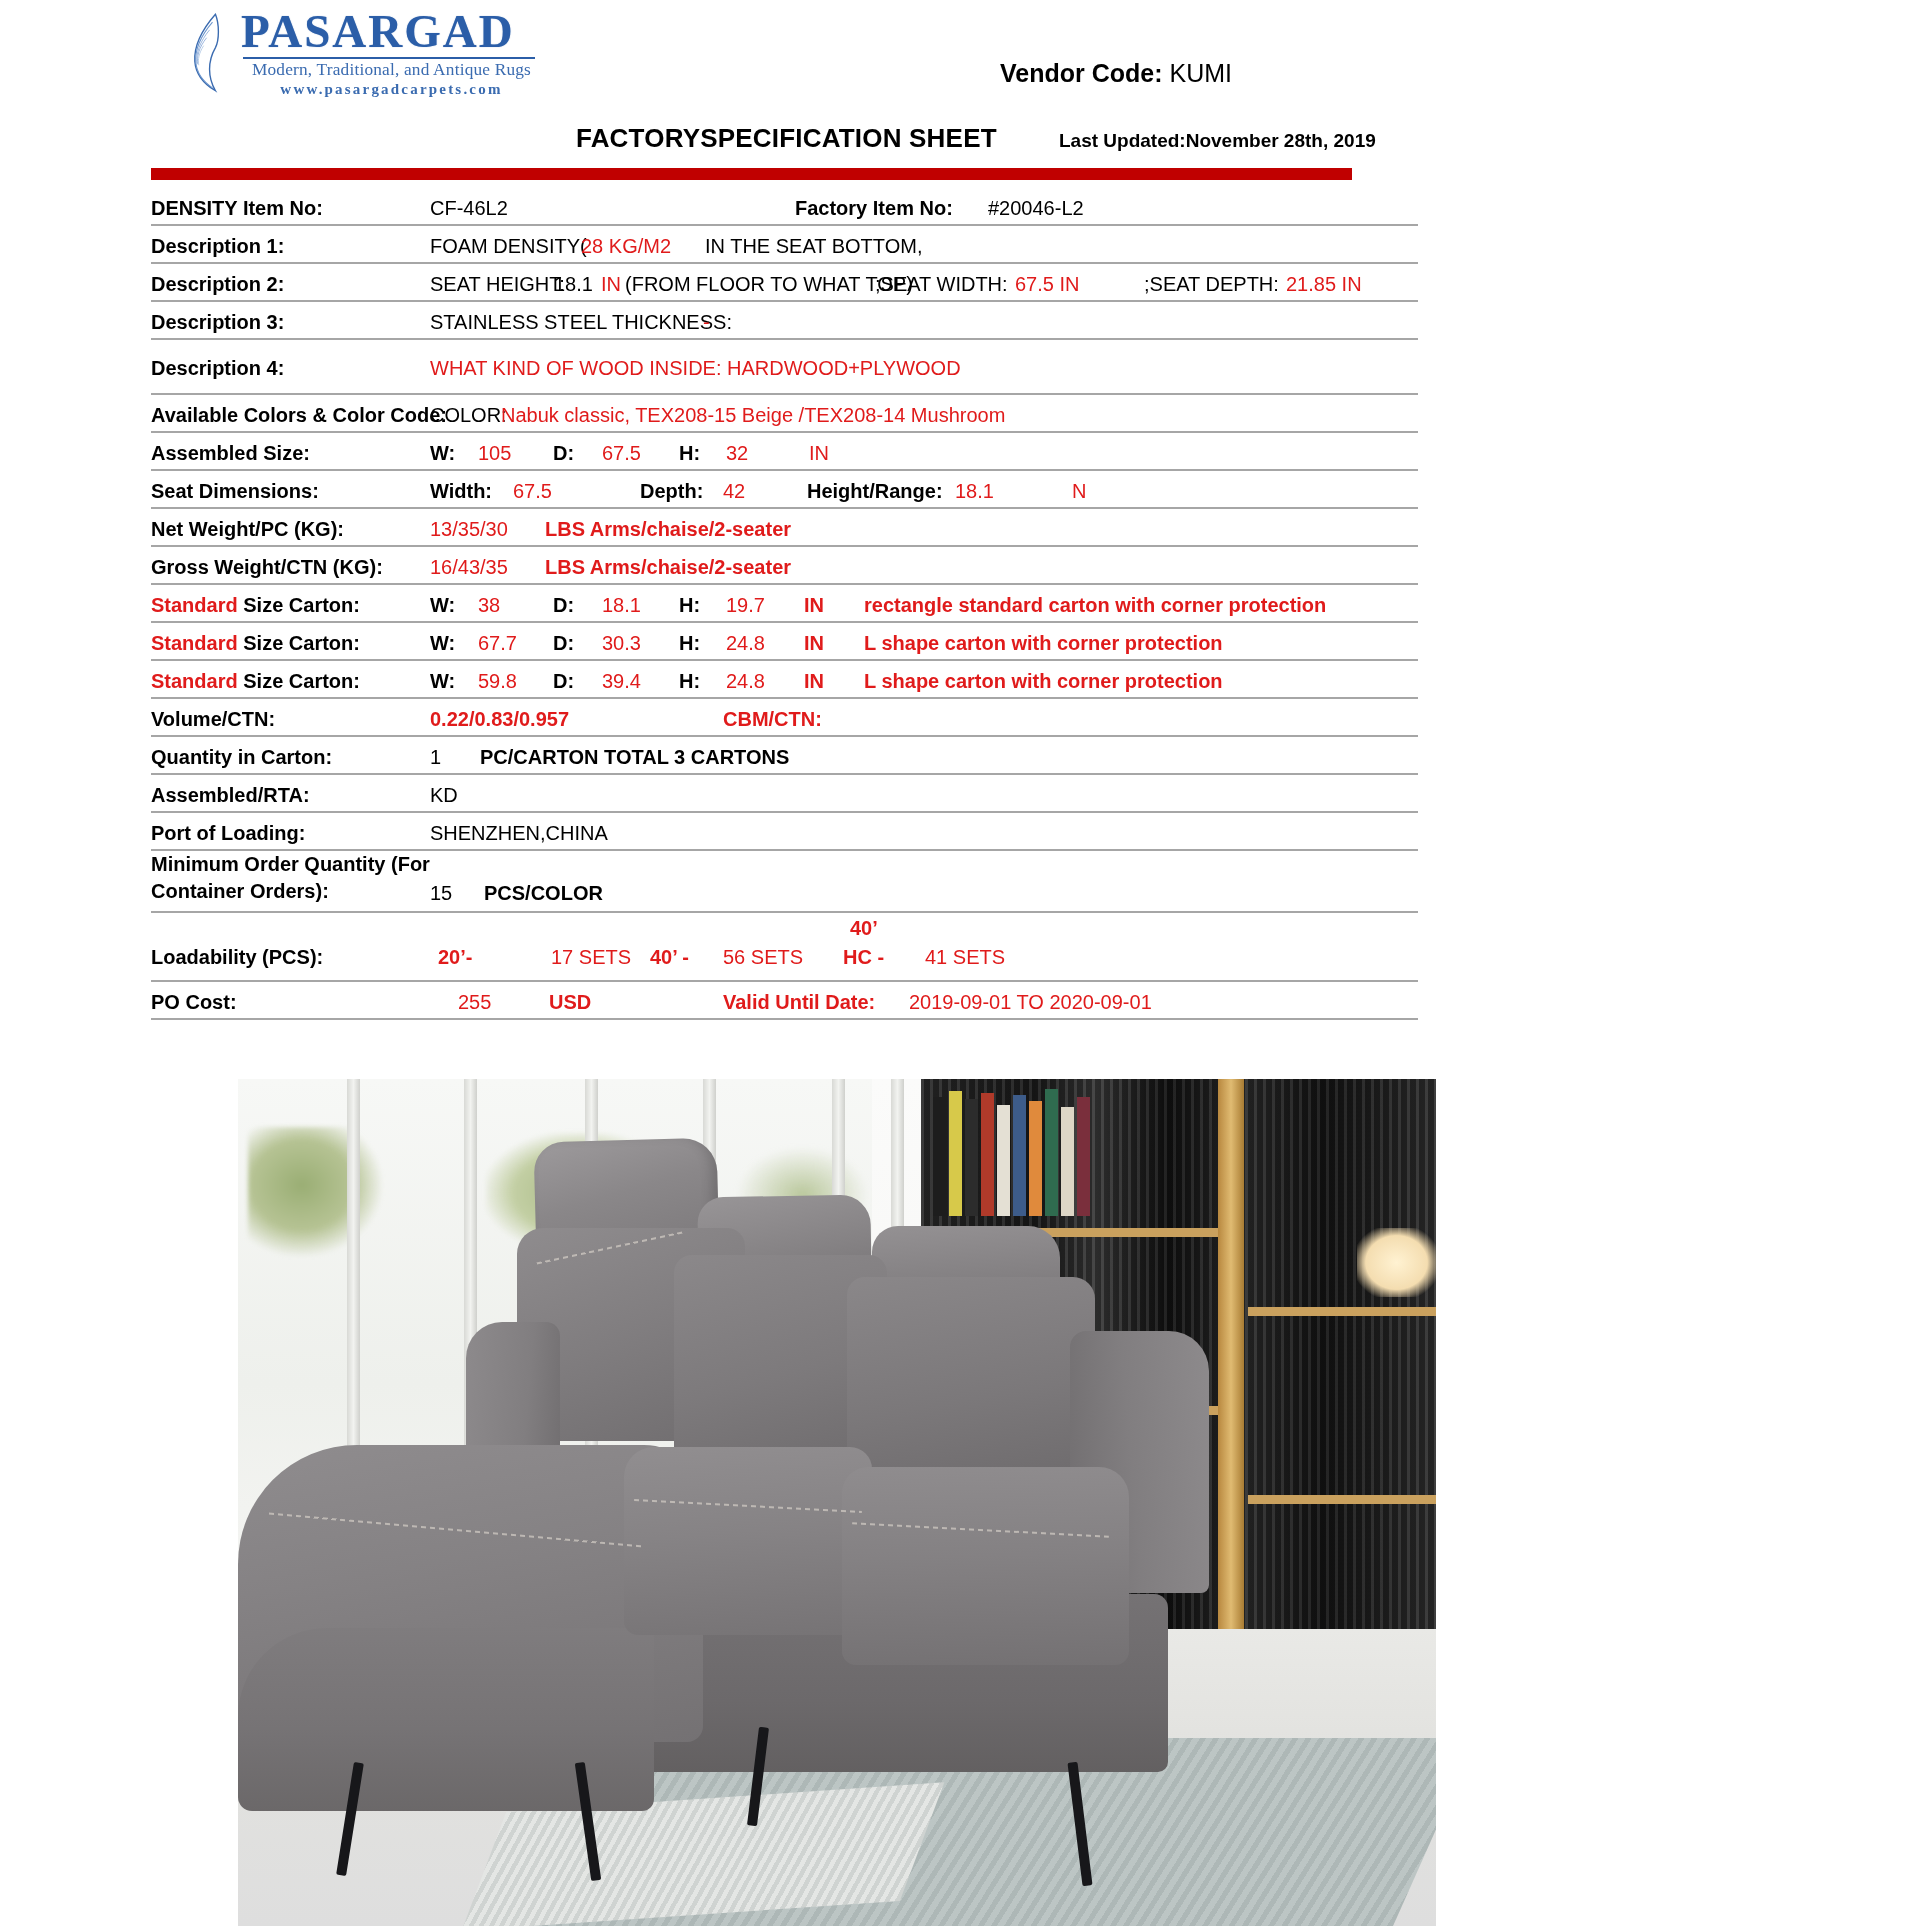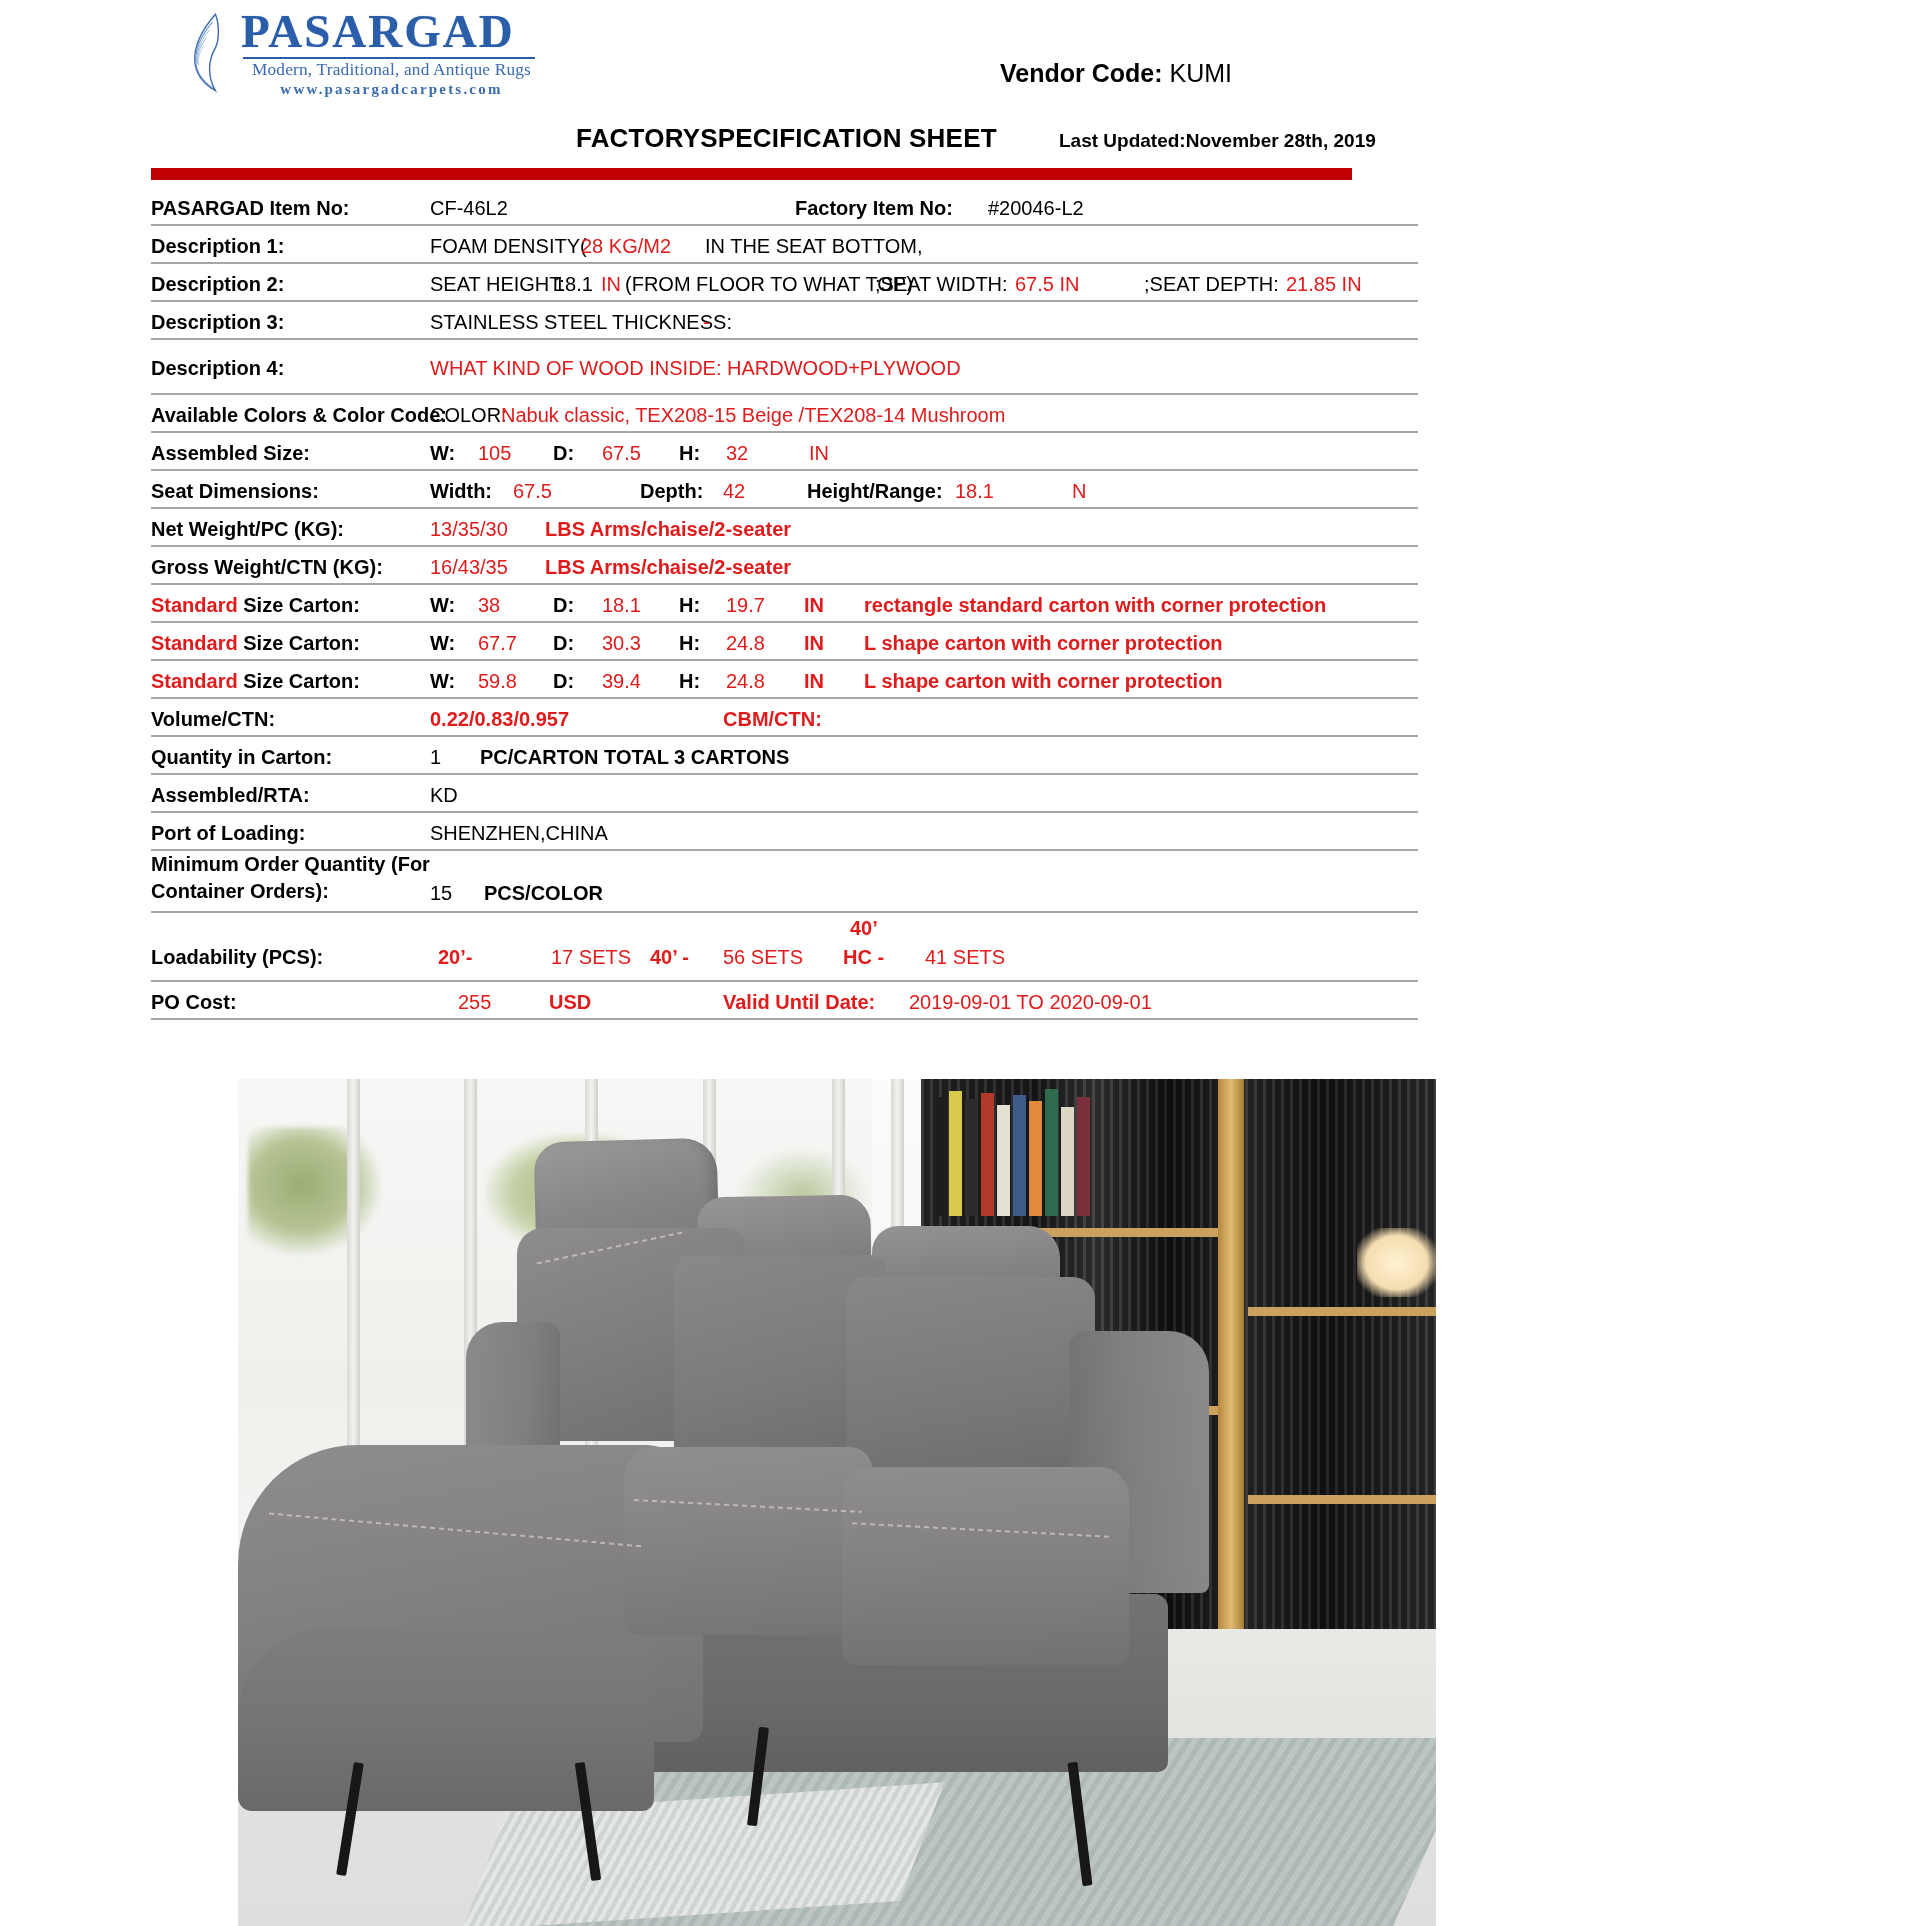--- a/index.html
+++ b/index.html
@@ -247,21 +247,21 @@
     </div>
 
     <div class="doc-title">FACTORYSPECIFICATION SHEET</div>
     <div class="last-updated">Last Updated:November 28th, 2019</div>
     <div class="red-bar"></div>
   </div>
 
   <div class="spec">
 
     <div class="row">
-      <div class="lbl">PASARGAD  Item No:</div>
+      <div class="lbl">DENSITY  Item No:</div>
       <div class="cell" style="left:279px">CF-46L2</div>
       <div class="cell b" style="left:644px">Factory Item No:</div>
       <div class="cell" style="left:837px">#20046-L2</div>
     </div>
 
 
     <div class="row">
       <div class="lbl">Description 1:</div>
       <div class="cell" style="left:279px">FOAM DENSITY(</div>
       <div class="cell red" style="left:430px">28  KG/M2</div>

